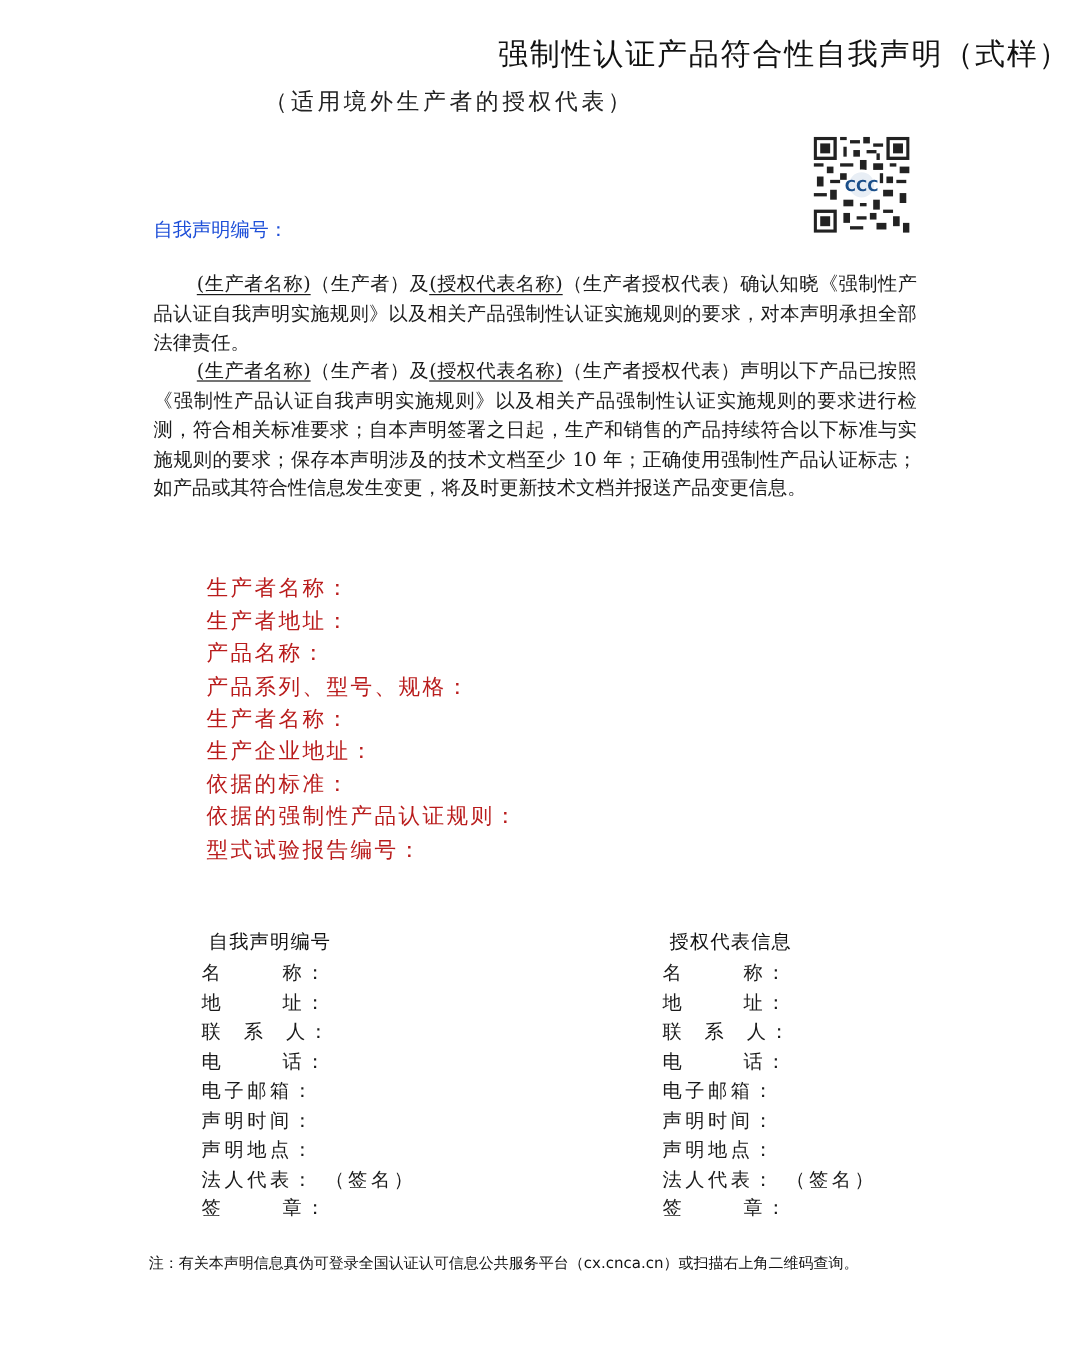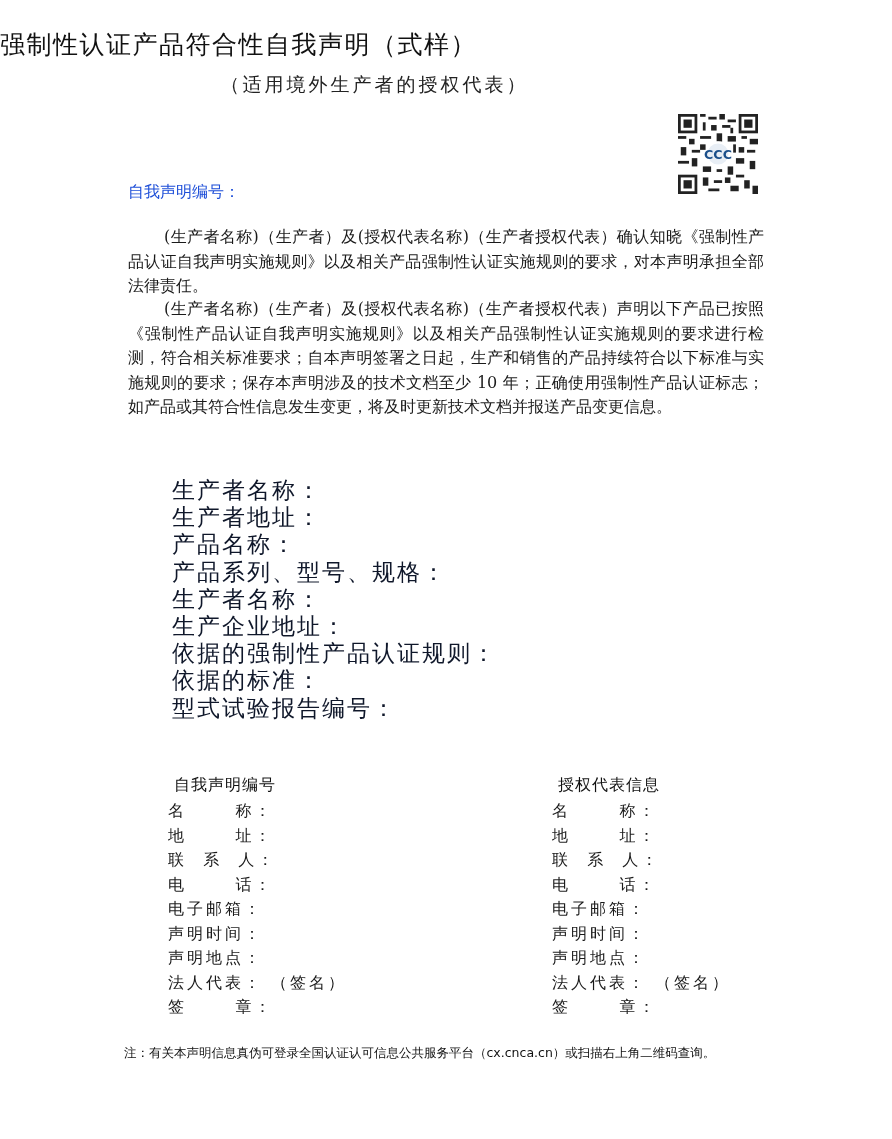--- a/index.html
+++ b/index.html
@@ -1,32 +1,32 @@
 <!DOCTYPE html>
 <html><head>
   <meta charset="utf-8">
   <style>
     html, body { margin: 0; padding: 0; background: #ffffff; }
     body { width: 892px; height: 1139px; position: relative; overflow: hidden;
            font-family: "DejaVu Serif", "Liberation Serif", serif; color: #1a1a1a; }
-    .title { position: absolute; top: 28px; left: 0; width: 892px; text-align: left;
+    .title { position: absolute; top: 28px; left: 0; width: 892px; text-align: right;
              font-family: "DejaVu Sans", "Liberation Sans", sans-serif; font-size: 25px;
              letter-spacing: 1.5px; color: #111; }
     .subtitle { position: absolute; top: 72px; left: 0; width: 749px; text-align: center;
                 font-size: 19px; letter-spacing: 3px; color: #222; }
     .qr { position: absolute; left: 678px; top: 114px; width: 80px; height: 80px; }
     .decl-no { position: absolute; left: 128px; top: 182px; font-size: 16px;
                font-family: "DejaVu Sans", "Liberation Sans", sans-serif; color: #1d4ed8; text-align: center; }
     .para { position: absolute; left: 128px; width: 636px; font-size: 16px; line-height: 24.5px;
             text-indent: 36px; text-align: justify; color: #1a1a1a; }
     .p1 { top: 225px; }
     .p2 { top: 297px; }
-    .u { text-underline-offset: 3px; margin-top: 41px; }
-    .fields { position: absolute; left: 172px; top: 477px; font-size: 23px; line-height: 27.2px;
-              letter-spacing: 2px; color: #0f172a; }
+    .u { text-decoration: underline; text-underline-offset: 3px; margin-top: 41px; }
+    .fields { position: absolute; left: 172px; top: 477px; font-size: 18px; line-height: 27.2px;
+              letter-spacing: 2px; color: #b91c1c; }
     .fields div { white-space: nowrap; }
     .info { position: absolute; top: 775px; font-size: 16px; color: #1a1a1a; }
     .info.left { left: 168px; }
     .info.right { left: 552px; }
     .info .head { font-family: "DejaVu Sans", "Liberation Sans", sans-serif; font-size: 16px;
                   letter-spacing: 1px; margin-left: 6px; margin-bottom: 3px; color: #111; }
     .info .row { height: 24.5px; line-height: 24.5px; letter-spacing: 3px; white-space: pre; }
     .note { position: absolute; left: 124px; top: 1045px; font-size: 12.5px;
             font-family: "DejaVu Sans", "Liberation Sans", sans-serif; color: #111; white-space: nowrap; }
   </style>
@@ -95,22 +95,22 @@
 
 <div class="para p2"><span class="u">(生产者名称)</span><span>（生产者）及</span><span class="u">(授权代表名称)</span><span>（生产者授权代表）声明以下产品已按照《强制性产品认证自我声明实施规则》以及相关产品强制性认证实施规则的要求进行检测，符合相关标准要求；自本声明签署之日起，生产和销售的产品持续符合以下标准与实施规则的要求；保存本声明涉及的技术文档至少 10 年；正确使用强制性产品认证标志；如产品或其符合性信息发生变更，将及时更新技术文档并报送产品变更信息。</span></div>
 
 <div class="fields">
   <div>生产者名称：</div>
   <div>生产者地址：</div>
   <div>产品名称：</div>
   <div>产品系列、型号、规格：</div>
   <div>生产者名称：</div>
   <div>生产企业地址：</div>
+  <div>依据的标准：</div>
   <div>依据的强制性产品认证规则：</div>
-  <div>依据的标准：</div>
   <div>型式试验报告编号：</div>
 </div>
 
 <div class="info left">
   <div class="head">自我声明编号</div>
   <div class="row">名      称：</div>
   <div class="row">地      址：</div>
   <div class="row">联  系  人：</div>
   <div class="row">电      话：</div>
   <div class="row">电子邮箱：</div>

